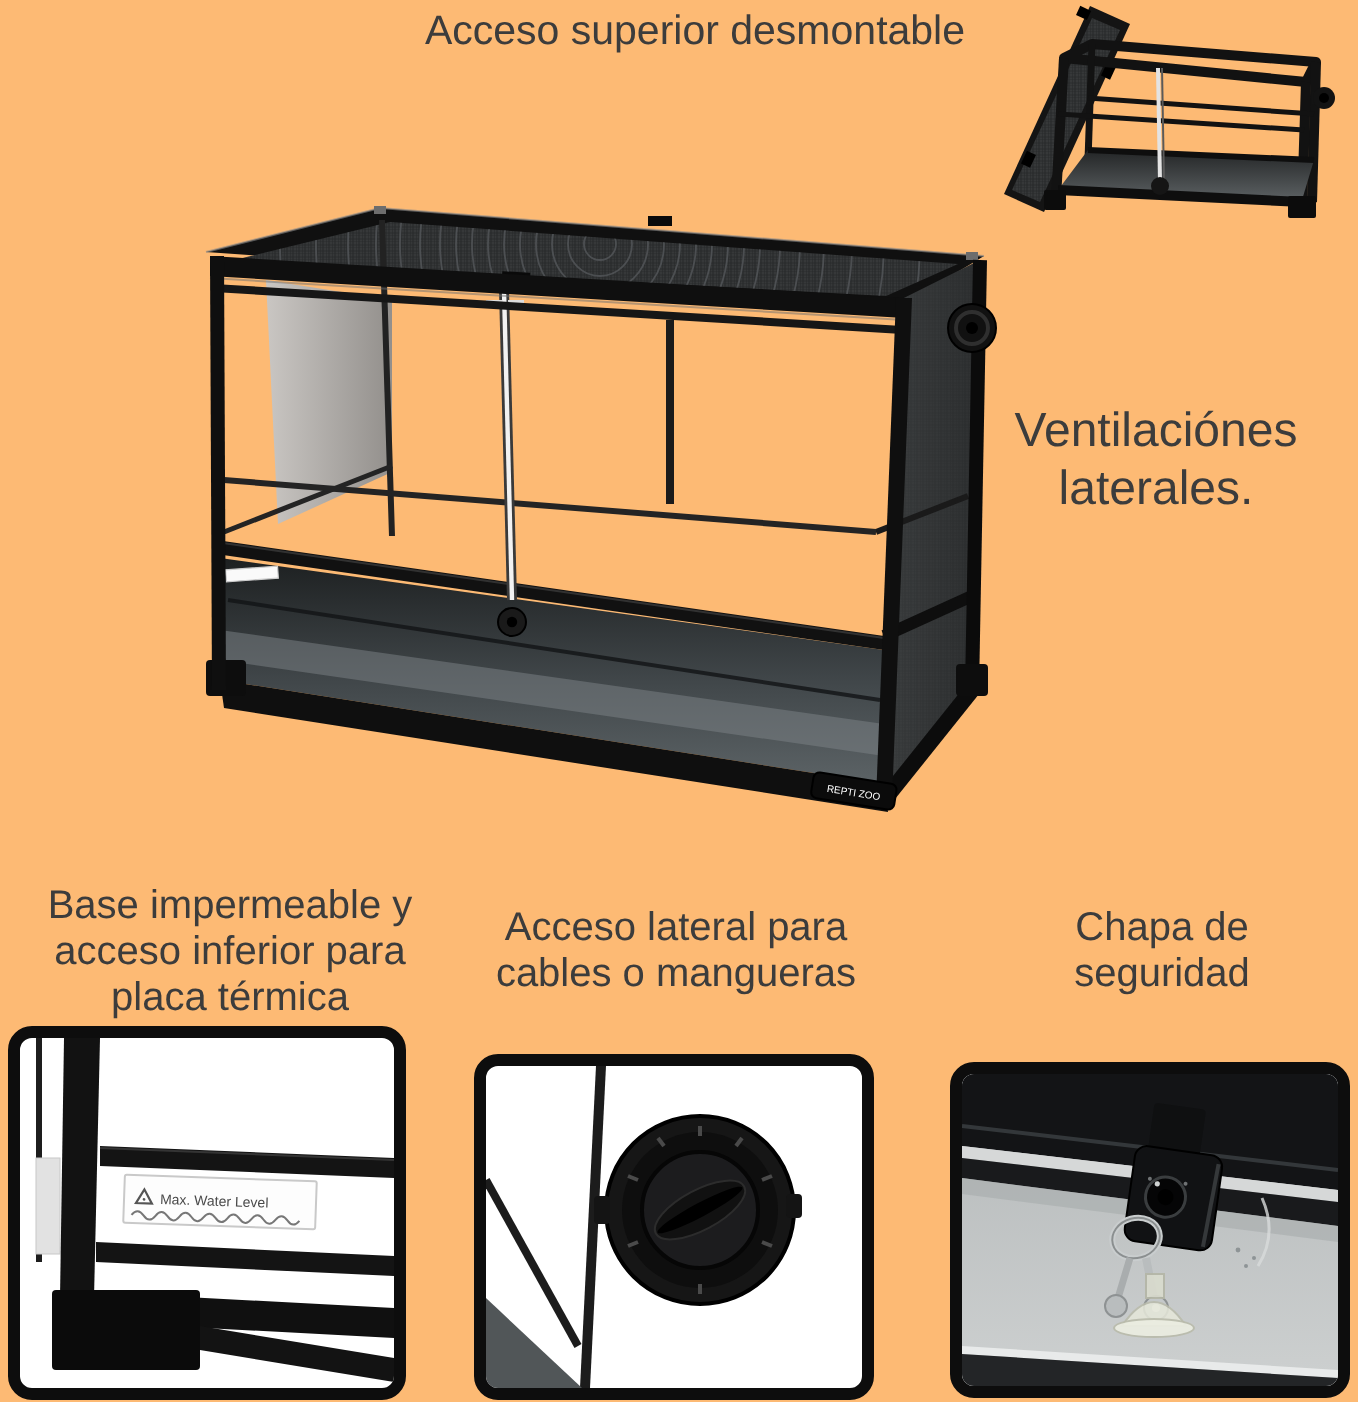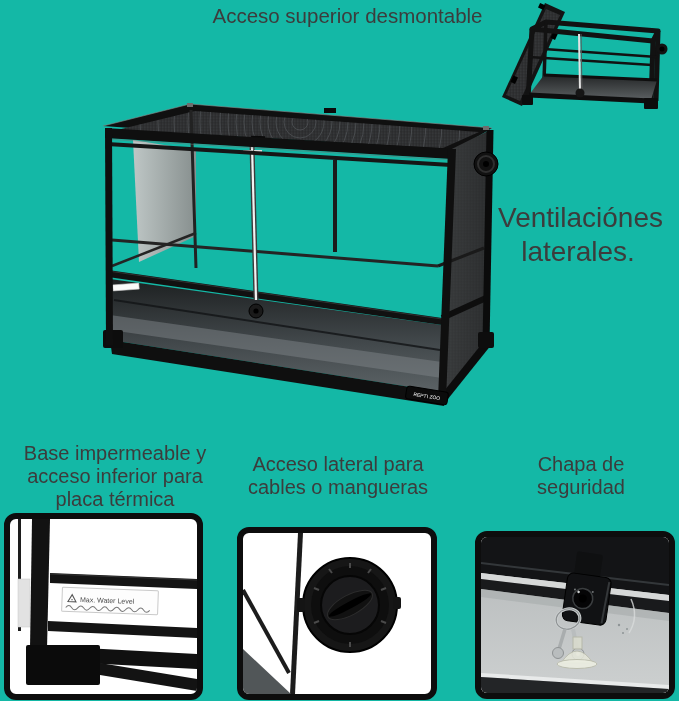--- a/index.html
+++ b/index.html
@@ -1,22 +1,22 @@
 <!DOCTYPE html>
 <html><head>
 <meta charset="utf-8">
 <style>
   html,body{margin:0;padding:0;background:#ffffff;}
   .canvas{
-    position:relative;width:679px;height:701px;background:#14b8a6;overflow:hidden;
+    position:relative;width:679px;height:701px;background:#fdba74;overflow:hidden;
     font-family:"Liberation Sans",sans-serif;color:#3c3c3c;
   }
   .caption{position:absolute;text-align:center;color:#3c3c3c;}
   .caption.top{left:175px;top:5px;width:345px;font-size:20.5px;line-height:1.1;}
-  .caption.side{left:498px;top:201px;width:160px;font-size:28px;line-height:1.22;}
+  .caption.side{left:498px;top:201px;width:160px;font-size:24px;line-height:1.22;}
   .caption.f0{left:15px;top:442px;width:200px;font-size:20px;line-height:1.14;}
   .caption.f1{left:235px;top:453px;width:206px;font-size:20px;line-height:1.15;}
   .caption.f2{left:516px;top:453px;width:130px;font-size:20px;line-height:1.15;}
   .artwork{position:absolute;}
   .inset{
     position:absolute;background:#ffffff;border:6px solid #0d0d0d;border-radius:12px;
     overflow:hidden;box-sizing:border-box;
   }
   .inset.left{left:4px;top:513px;width:199px;height:187px;}
   .inset.mid{left:237px;top:527px;width:200px;height:173px;}

